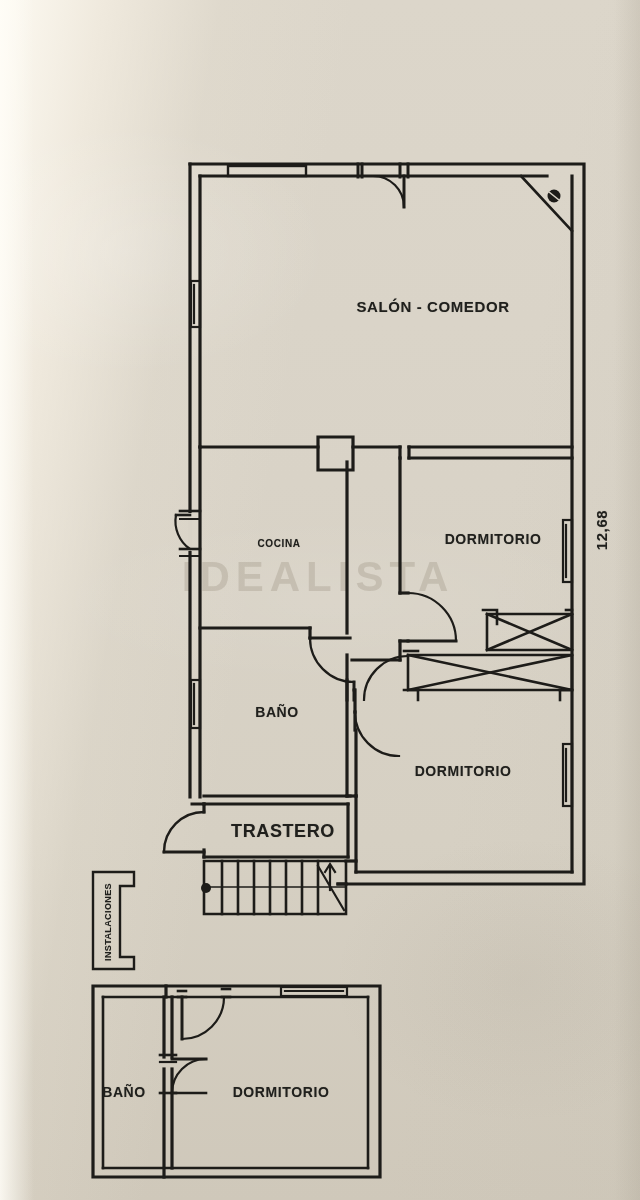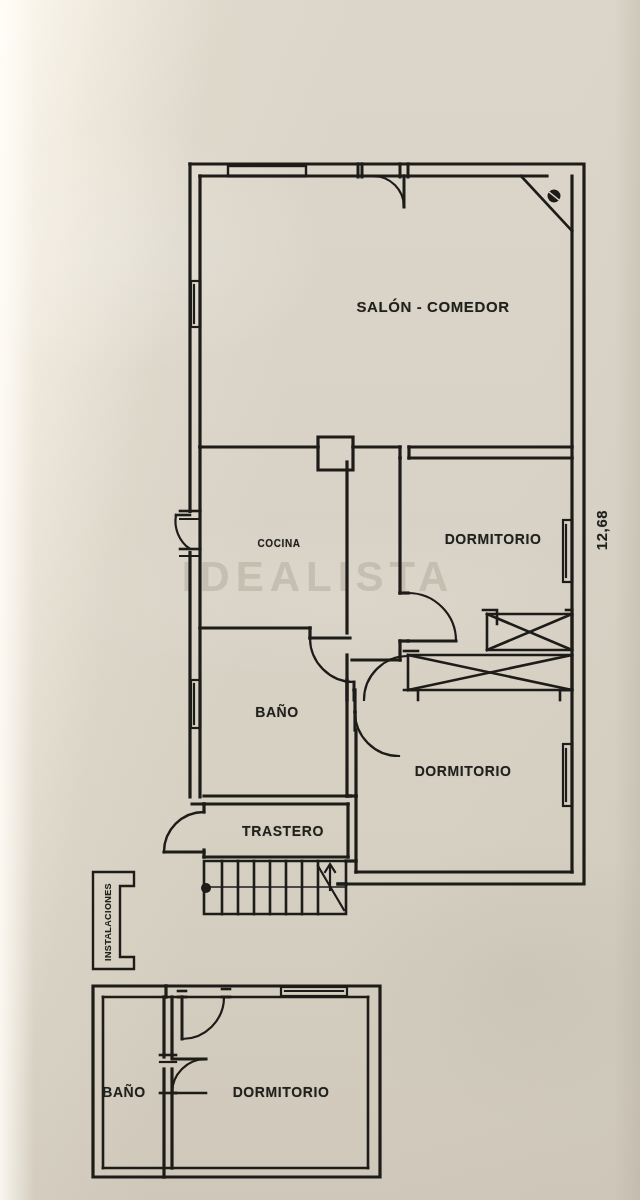--- a/index.html
+++ b/index.html
@@ -324,21 +324,21 @@
   <div class="lbl" style="left:385px;top:306px;font-size:15px;margin-left:48px;">SALÓN - COMEDOR</div>
 
   <div class="lbl" style="left:279px;top:543px;font-size:10px;">COCINA</div>
 
   <div class="lbl" style="left:493px;top:539px;font-size:14px;">DORMITORIO</div>
 
   <div class="lbl" style="left:277px;top:712px;font-size:14px;">BAÑO</div>
 
   <div class="lbl" style="left:463px;top:771px;font-size:14px;">DORMITORIO</div>
 
-  <div class="lbl" style="left:283px;top:831px;font-size:14px;">TRASTERO</div>
+  <div class="lbl" style="left:283px;top:831px;font-size:18px;">TRASTERO</div>
 
   <div class="lbl rot" style="left:601px;top:530px;font-size:15px;">12,68</div>
 
   <div class="lbl rot" style="left:108px;top:922px;font-size:9px;letter-spacing:.4px;">INSTALACIONES</div>
 
   <div class="lbl" style="left:124px;top:1092px;font-size:14px;">BAÑO</div>
 
   <div class="lbl" style="left:281px;top:1092px;font-size:14px;">DORMITORIO</div>
 
   <div id="edgeL"></div>

